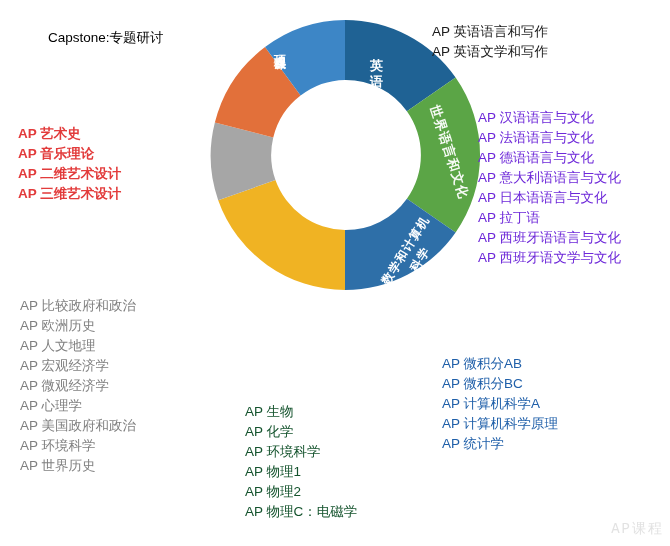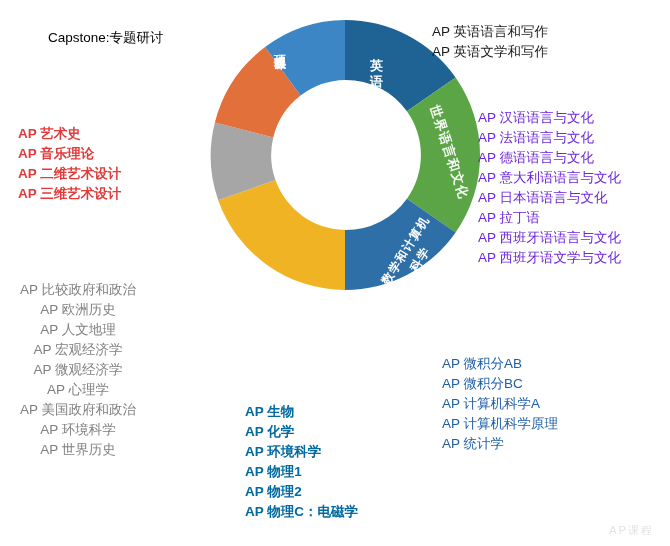--- a/index.html
+++ b/index.html
@@ -44,25 +44,26 @@
     letter-spacing: 1px;
     text-align: center;
     pointer-events: none;
   }
   .vert {
     writing-mode: vertical-rl;
     text-orientation: upright;
   }
   .watermark {
     position: absolute;
-    right: 16px;
+    right: 6px;
     bottom: 8px;
-    font-size: 11px;
+    font-size: 14px;
     color: #e2e2e2;
     letter-spacing: 2px;
+    font-family: Liberation Mono, monospace;
   }
 </style>
 </head>
 <body>
 
 <div id="stage">
 
   <svg id="donut" viewBox="0 0 280 280">
 
     <path d="M 140 5 A 135 135 0 0 1 250.62 62.56 L 201.91 96.37 A 75 75 0 0 0 140 65 Z" fill="#1f6294"></path>
@@ -111,30 +112,30 @@
   </div>
 
   <div class="label-block" style="left:442px; top:354px; color:#1f5fa9;">
     <div>AP 微积分AB</div>
     <div>AP 微积分BC</div>
     <div>AP 计算机科学A</div>
     <div>AP 计算机科学原理</div>
     <div>AP 统计学</div>
   </div>
 
-  <div class="label-block" style="left:245px; top:402px; color:#0369a1;font-weight:bold;">
+  <div class="label-block" style="left:245px; top:402px; color:#14532d;">
     <div>AP 生物</div>
     <div>AP 化学</div>
     <div>AP 环境科学</div>
     <div>AP 物理1</div>
     <div>AP 物理2</div>
     <div>AP 物理C：电磁学</div>
   </div>
 
-  <div class="label-block" style="left:20px; top:280px; color:#808080;text-align:center;">
+  <div class="label-block" style="left:20px; top:296px; color:#808080;">
     <div>AP 比较政府和政治</div>
     <div>AP 欧洲历史</div>
     <div>AP 人文地理</div>
     <div>AP 宏观经济学</div>
     <div>AP 微观经济学</div>
     <div>AP 心理学</div>
     <div>AP 美国政府和政治</div>
     <div>AP 环境科学</div>
     <div>AP 世界历史</div>
   </div>

